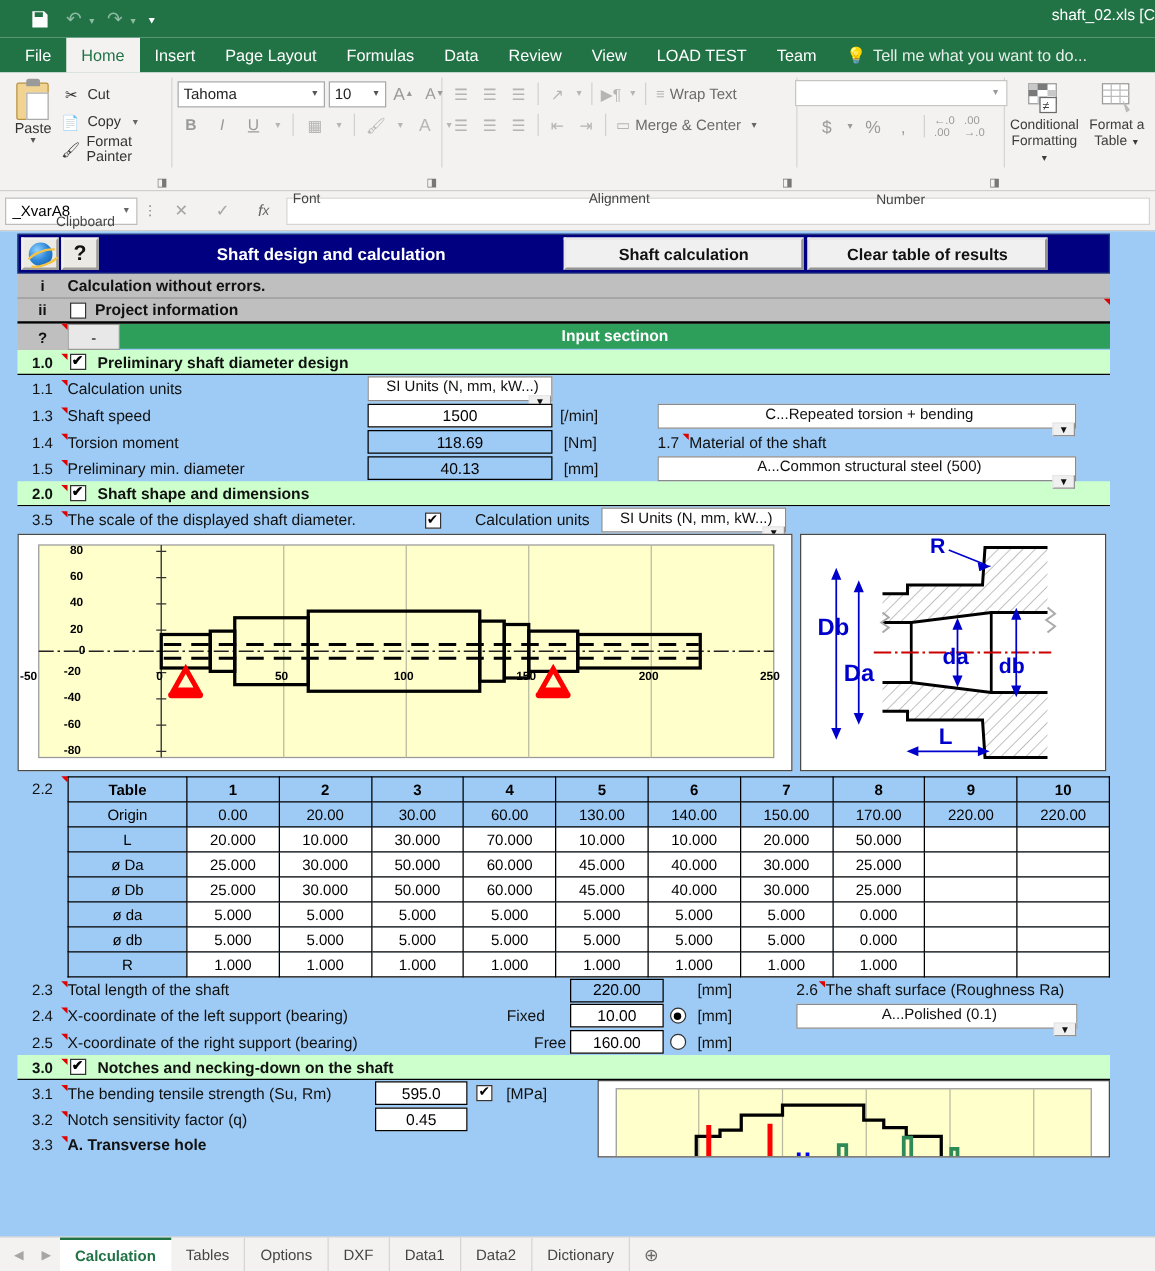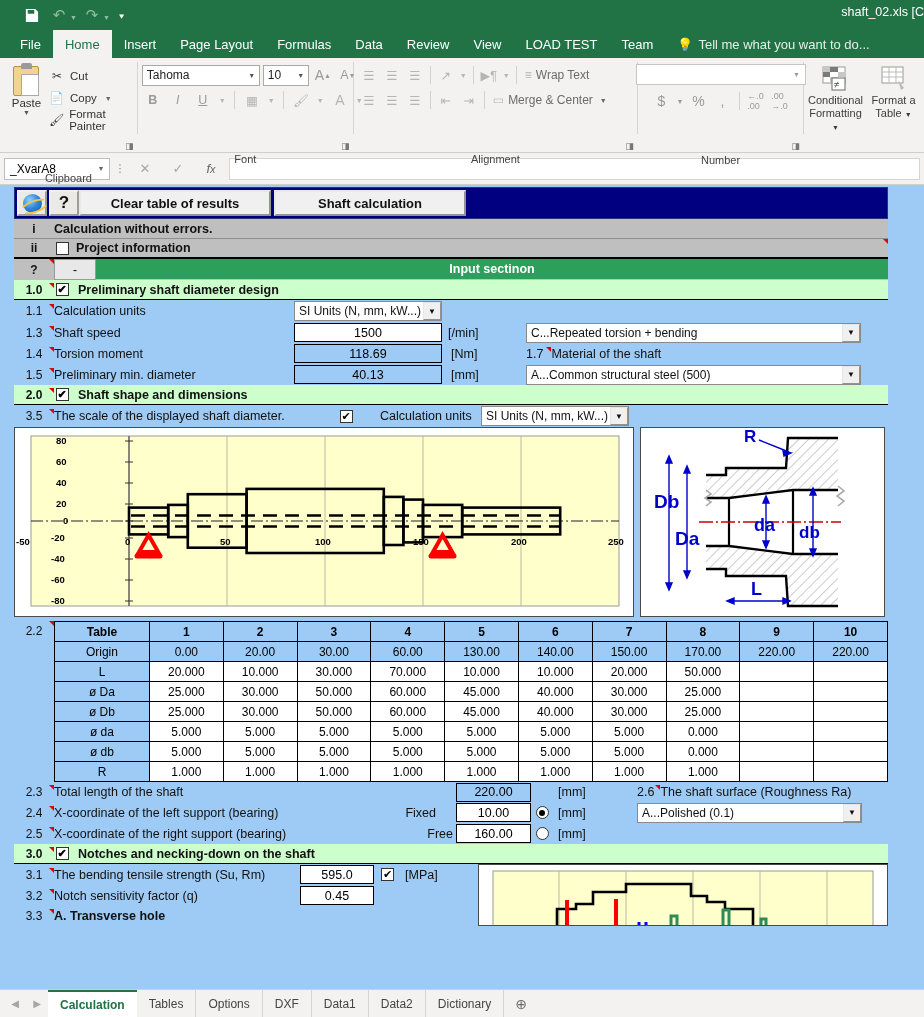--- a/index.html
+++ b/index.html
@@ -196,21 +196,21 @@
   .inp-white {
     background: #ffffff; border: 1px solid #000; height: 19px;
     display: flex; align-items: center; justify-content: center; font-size: 12.5px;
   }
   .inp-blue {
     background: #9ecbf5; border: 1px solid #000; height: 19px;
     display: flex; align-items: center; justify-content: center; font-size: 12.5px;
   }
   .dd {
     background: #ffffff; border: 1px solid #8a8a8a; height: 20px;
-    display: flex; align-items: center; font-size: 12px; color: #111; padding-left: 4px;
+    display: flex; align-items: center; font-size: 12px; color: #111; padding-left: 4px; flex-direction: column;
   }
   .dd .arrowbox {
     margin-left: auto; width: 18px; height: 18px; background: #f0f0f0; border: 1px outset #e6e6e6;
     display: flex; align-items: center; justify-content: center; font-size: 8px; color: #111;
   }
   .chk {
     width: 13px; height: 13px; background: #ffffff; border: 1px solid #333;
     display: inline-flex; align-items: center; justify-content: center;
     font-size: 11px; line-height: 1; color: #000;
   }
@@ -470,22 +470,23 @@
     <div class="fbinput"></div>
   </div>
 
   <div class="sheet">
 
     <div class="banner">
       <div class="ie-ico">
           <div class="ie-globe"></div>
         </div>
       <div class="q-ico">?</div>
+      <div class="banner-title">Shaft design and calculation</div>
+      <div class="banner-btn bbtn1">Shaft calculation</div>
       <div class="banner-btn bbtn2">Clear table of results</div>
-      <div class="banner-btn bbtn1">Shaft calculation</div>
     </div>
 
     <div class="gray-row" style="border-bottom:1px solid #8f8f8f">
       <div class="rowno">i</div>
       <div class="lbl-b">Calculation without errors.</div>
     </div>
 
     <div class="gray-row cellmark" style="border-bottom:2px solid #000">
       <div class="rowno">ii</div>
       <div style="width:16px;display:flex;align-items:center;justify-content:center">

